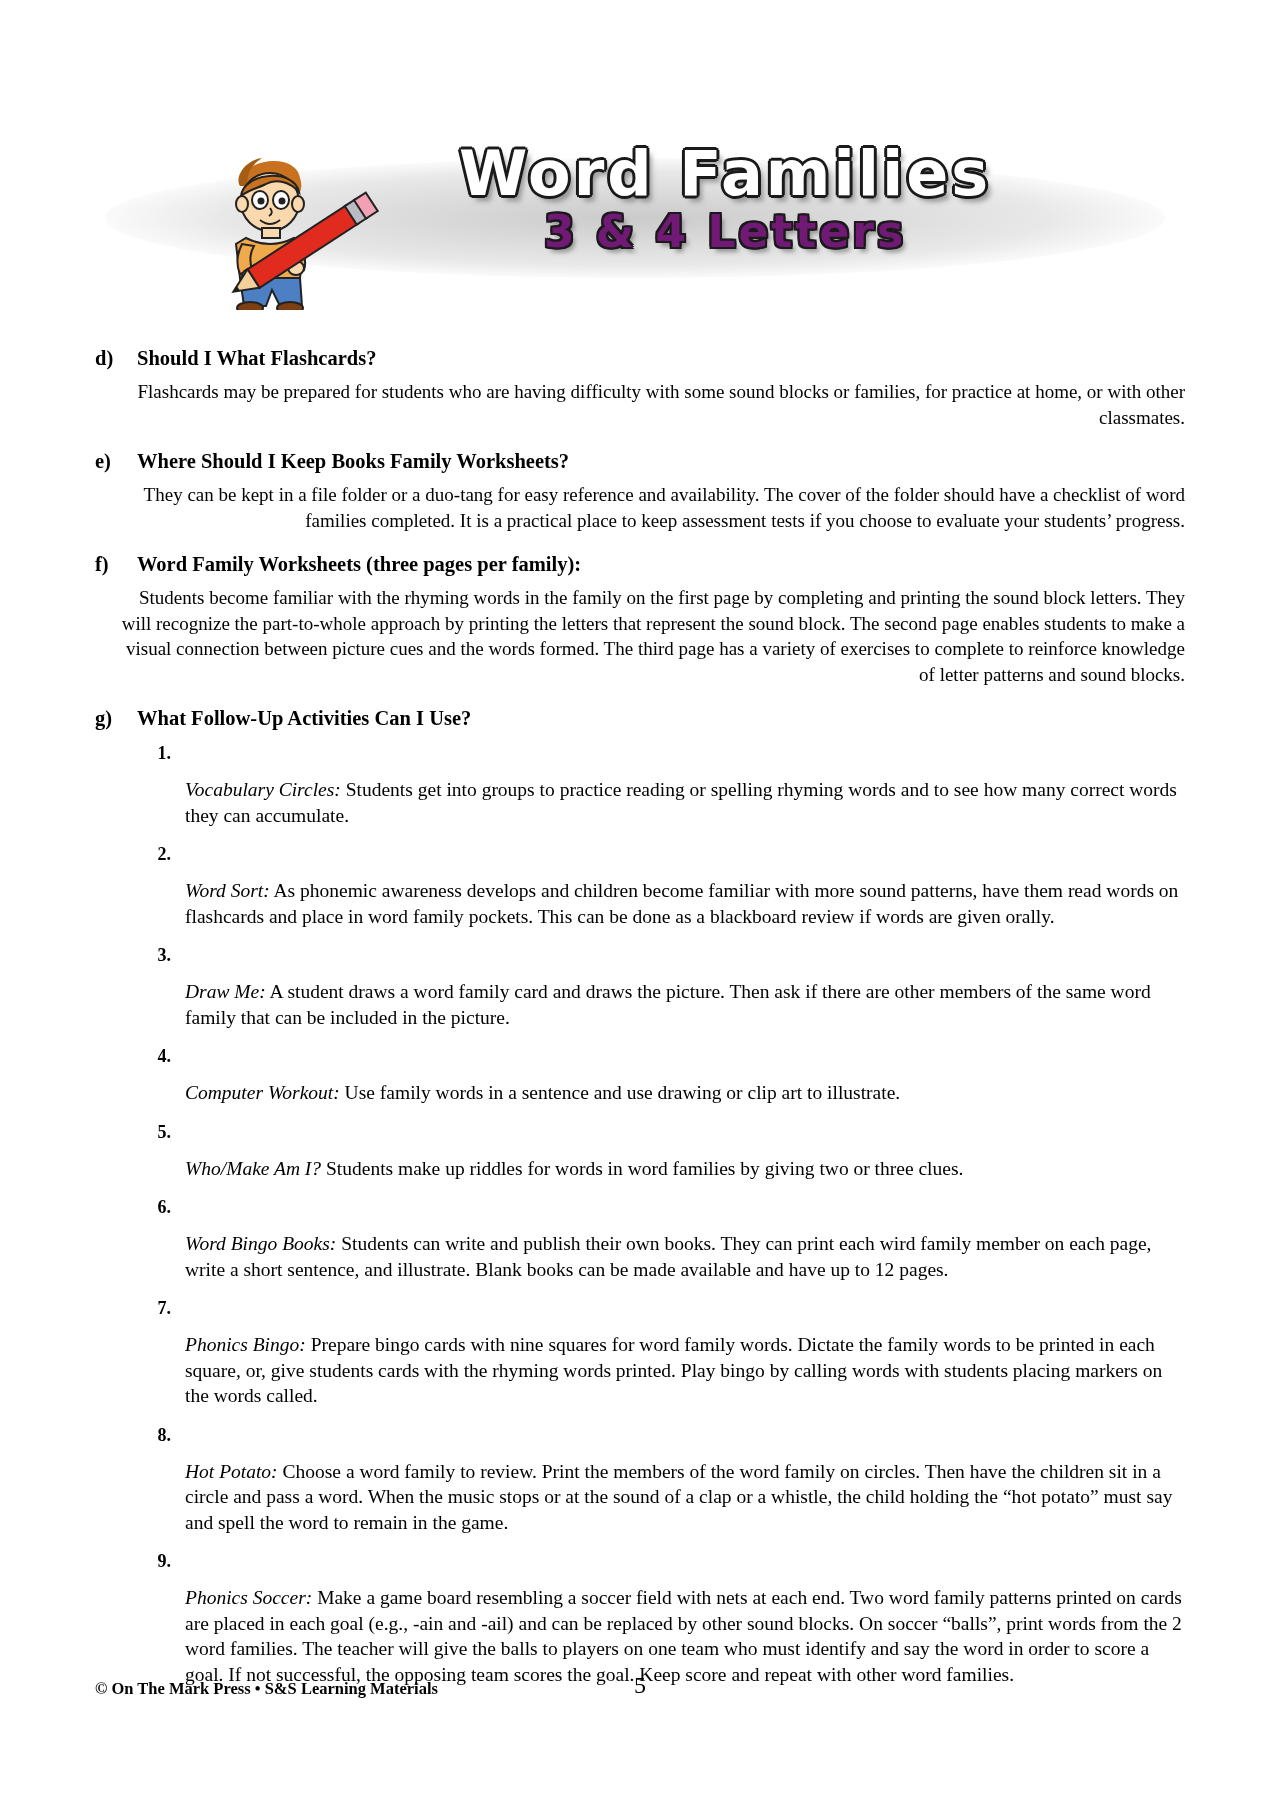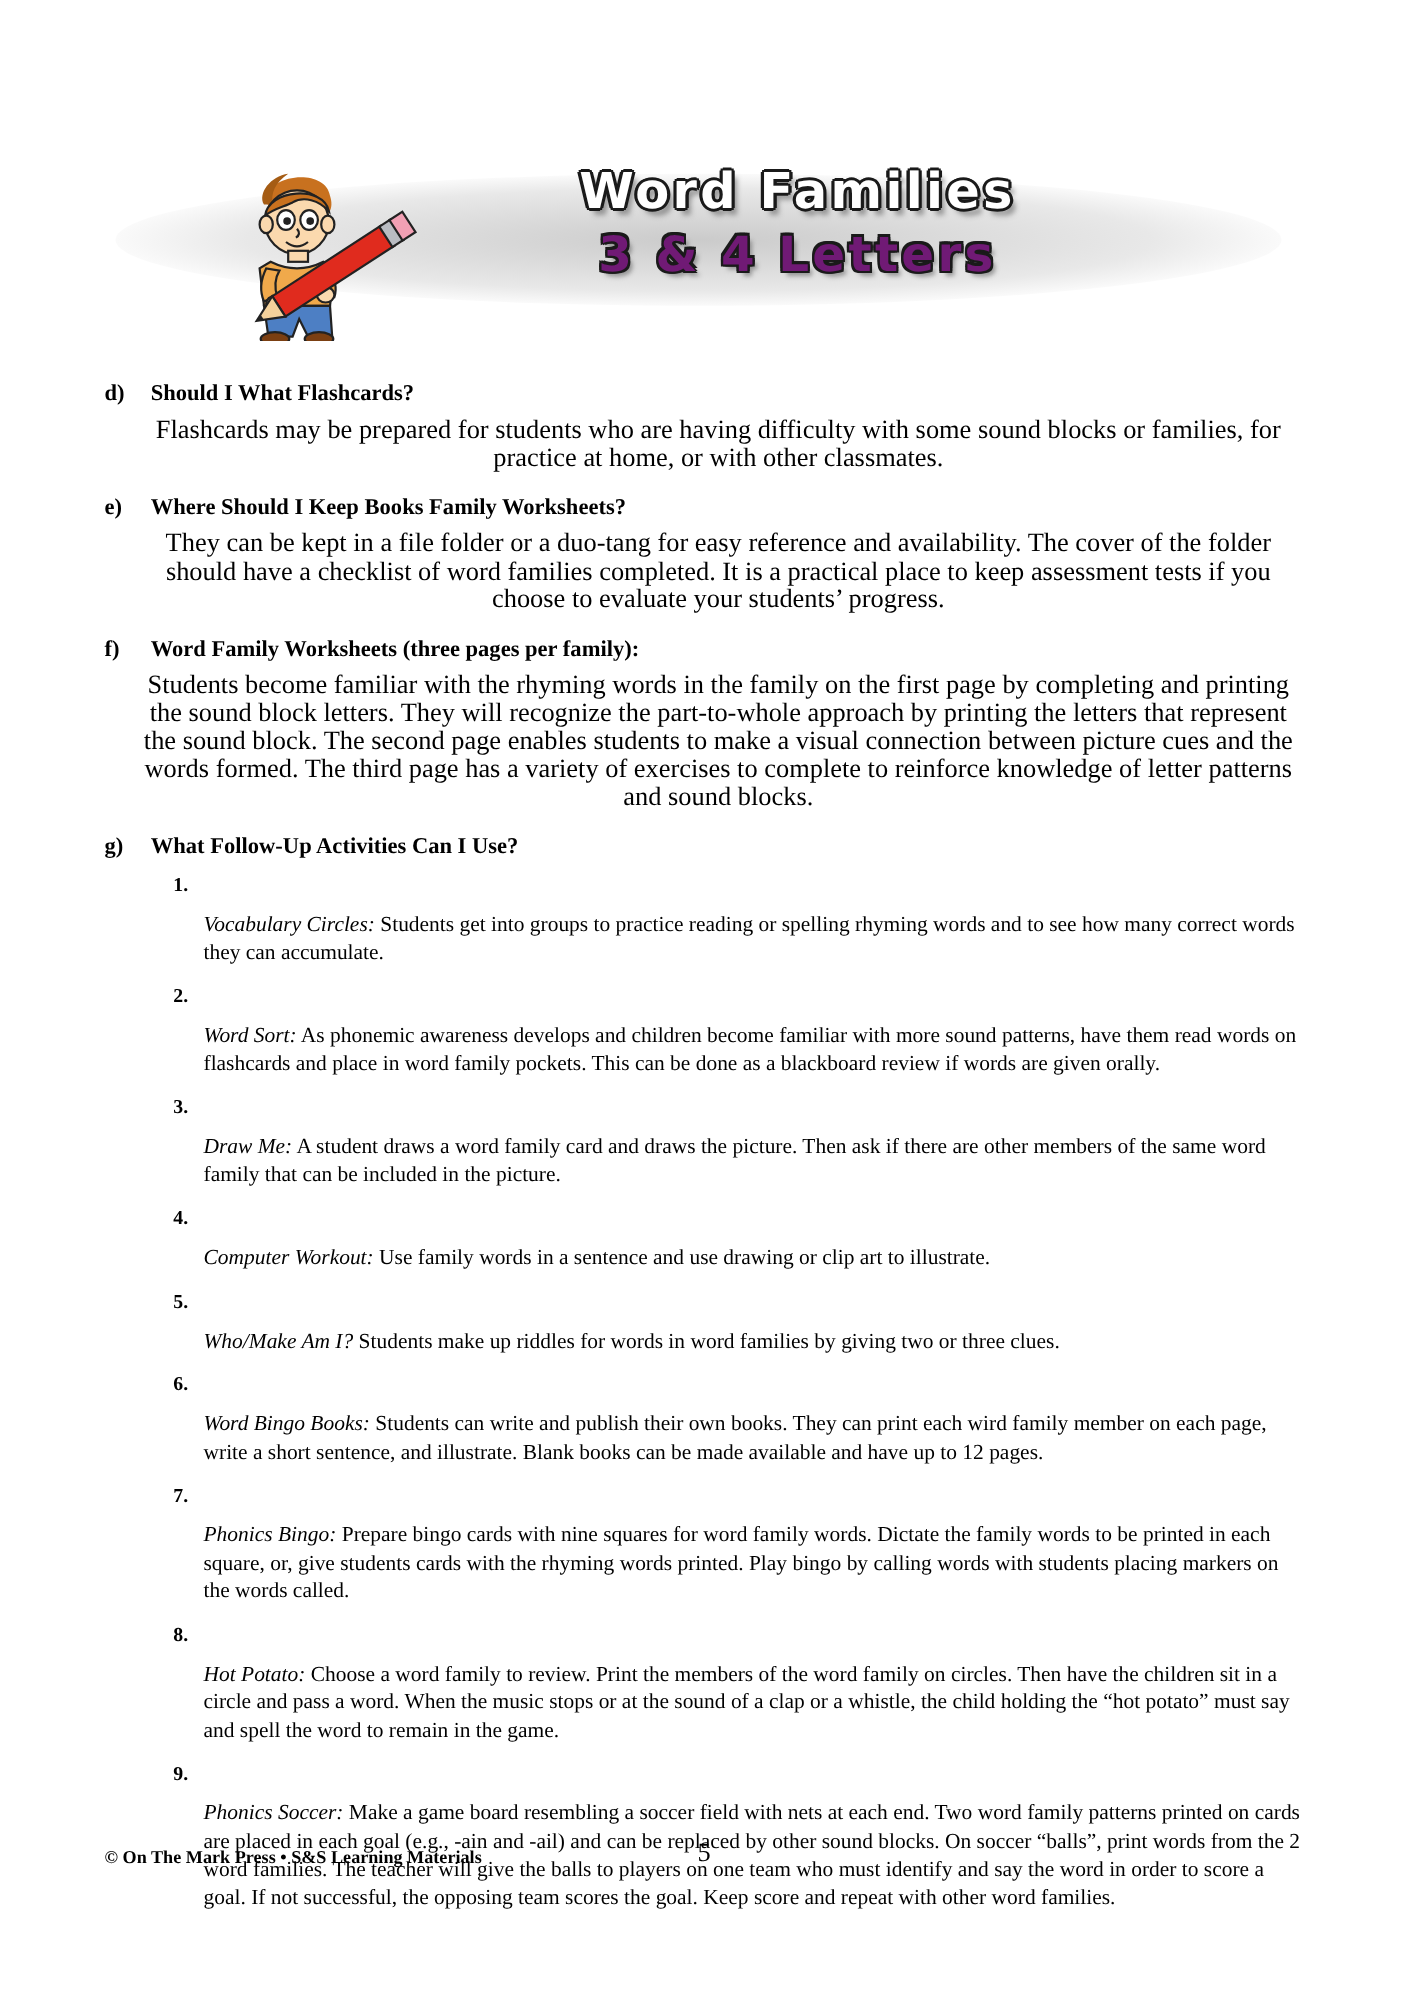--- a/index.html
+++ b/index.html
@@ -41,21 +41,21 @@
     border-radius: 50%;
   }
   .banner-title {
     position: absolute;
     left: 240px;
     top: 2px;
     width: 780px;
     text-align: center;
     font-family: "DejaVu Sans", sans-serif;
     font-weight: bold;
-    font-size: 45px;
+    font-size: 62px;
     line-height: 64px;
     color: #ffffff;
     letter-spacing: 3px;
     text-shadow:
       -2px -2px 0 #1a1a1a,
        2px -2px 0 #1a1a1a,
       -2px  2px 0 #1a1a1a,
        2px  2px 0 #1a1a1a,
        0px  3px 0 #1a1a1a,
        3px  0px 0 #1a1a1a,
@@ -114,23 +114,23 @@
   }
   .sec-letter {
     width: 42px;
     flex: 0 0 42px;
   }
   .sec-title {
     flex: 1;
   }
   .sec-body {
     margin-left: 26px;
-    font-size: 24px;
+    font-size: 19px;
     line-height: 25.5px;
-    text-align: center;
+    text-align: right;
   }
   .sec-body p { margin: 0; }
 
   ol.activities {
     list-style: none;
     margin: 10px 0 0 0;
     padding: 0;
   }
   ol.activities li {
     display: flex;

